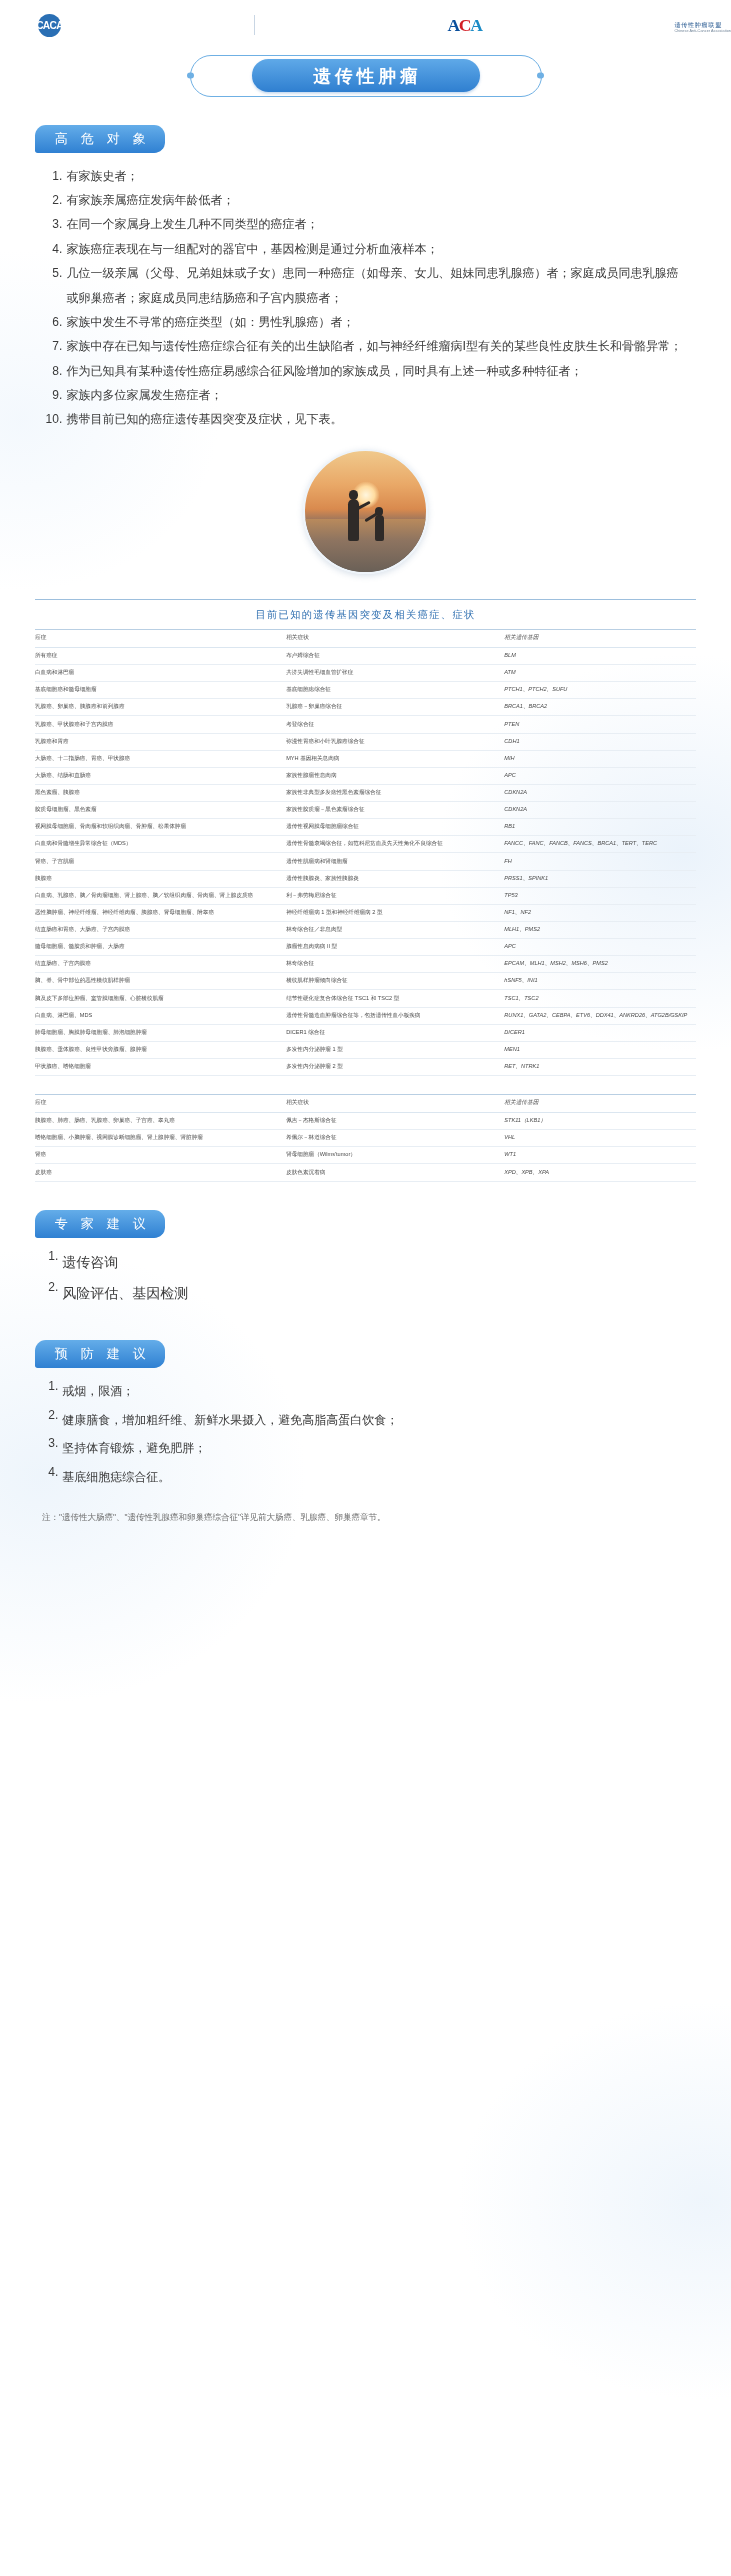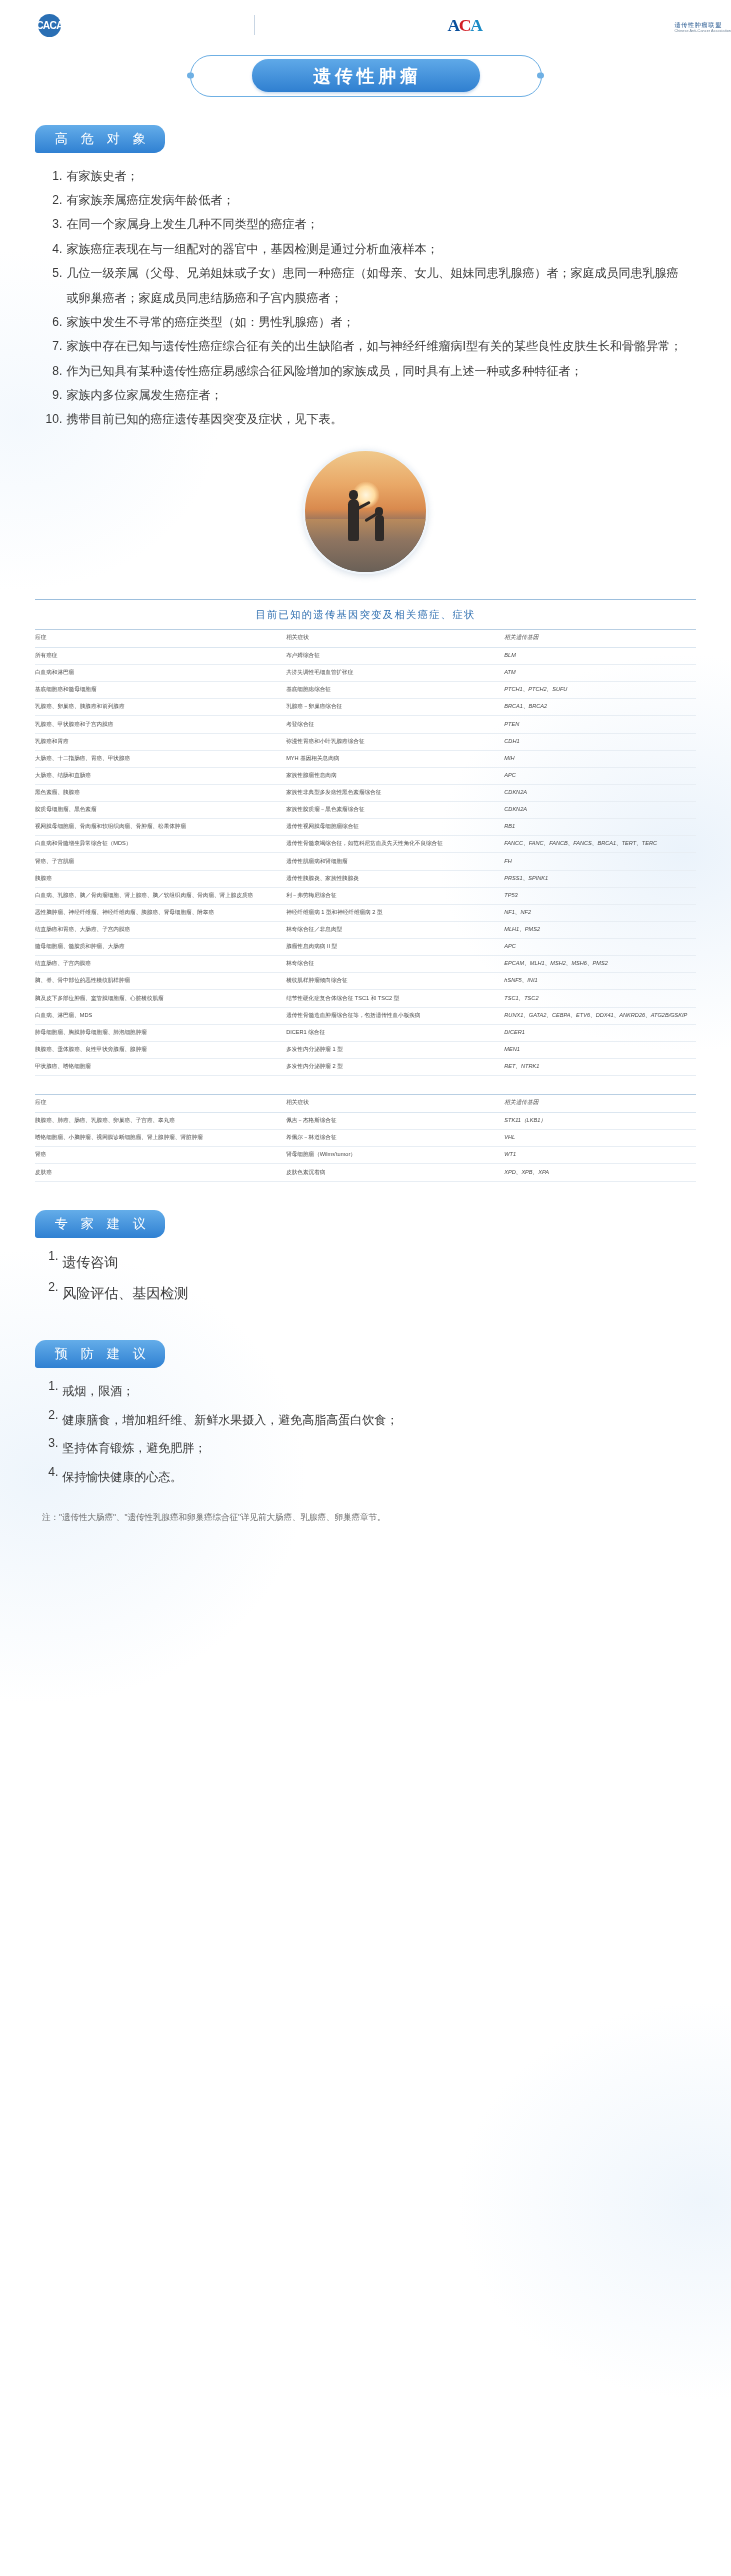--- a/index.html
+++ b/index.html
@@ -498,20 +498,20 @@
     <li>
         <div class="h">戒烟，限酒；</div>
       </li>
     <li>
         <div class="h">健康膳食，增加粗纤维、新鲜水果摄入，避免高脂高蛋白饮食；</div>
       </li>
     <li>
         <div class="h">坚持体育锻炼，避免肥胖；</div>
       </li>
     <li>
-        <div class="h">保持愉快健康的心态。</div>
+        <div class="h">基底细胞痣综合征。</div>
       </li>
   </ol>
 
   <div class="footnote">注："遗传性大肠癌"、"遗传性乳腺癌和卵巢癌综合征"详见前大肠癌、乳腺癌、卵巢癌章节。</div>
 
 </div>
 
 
 </body></html>

